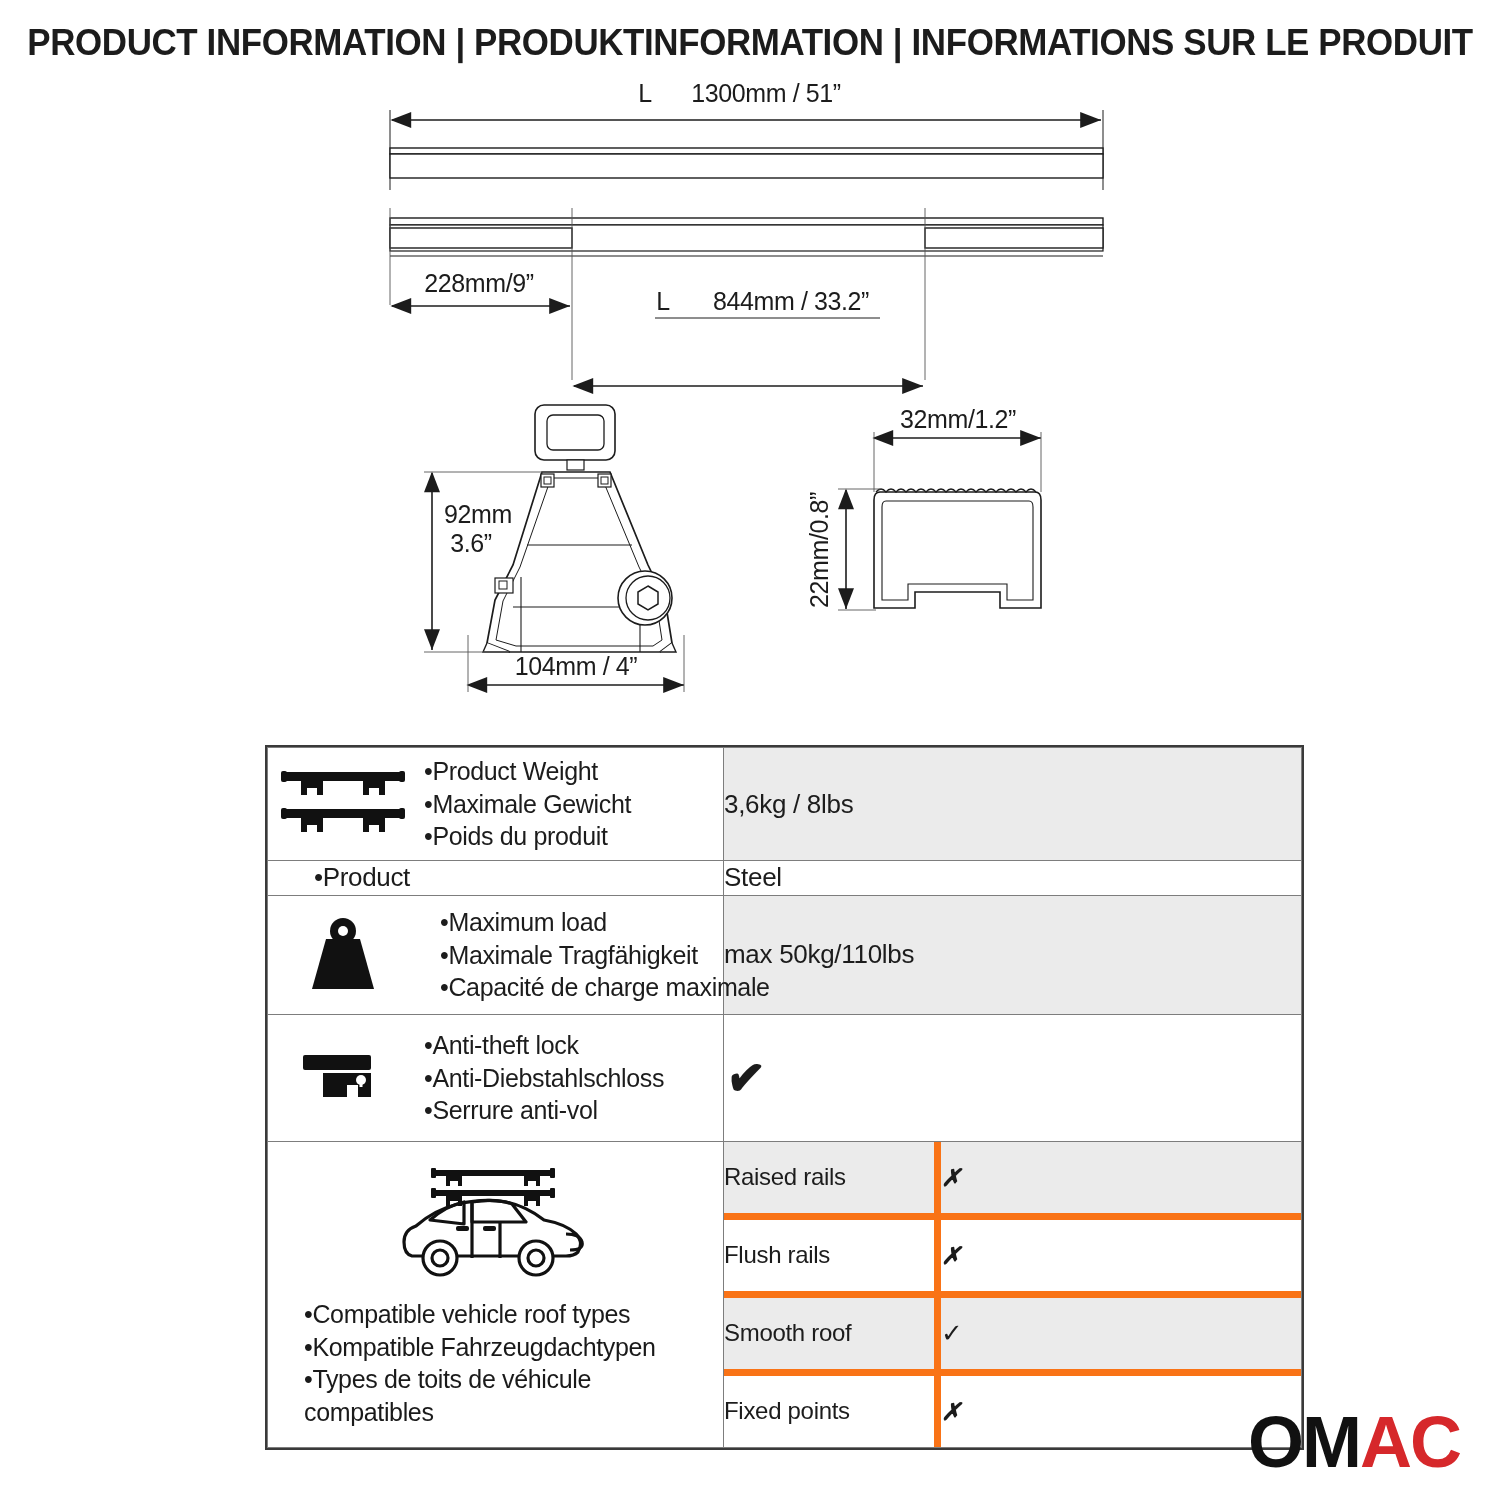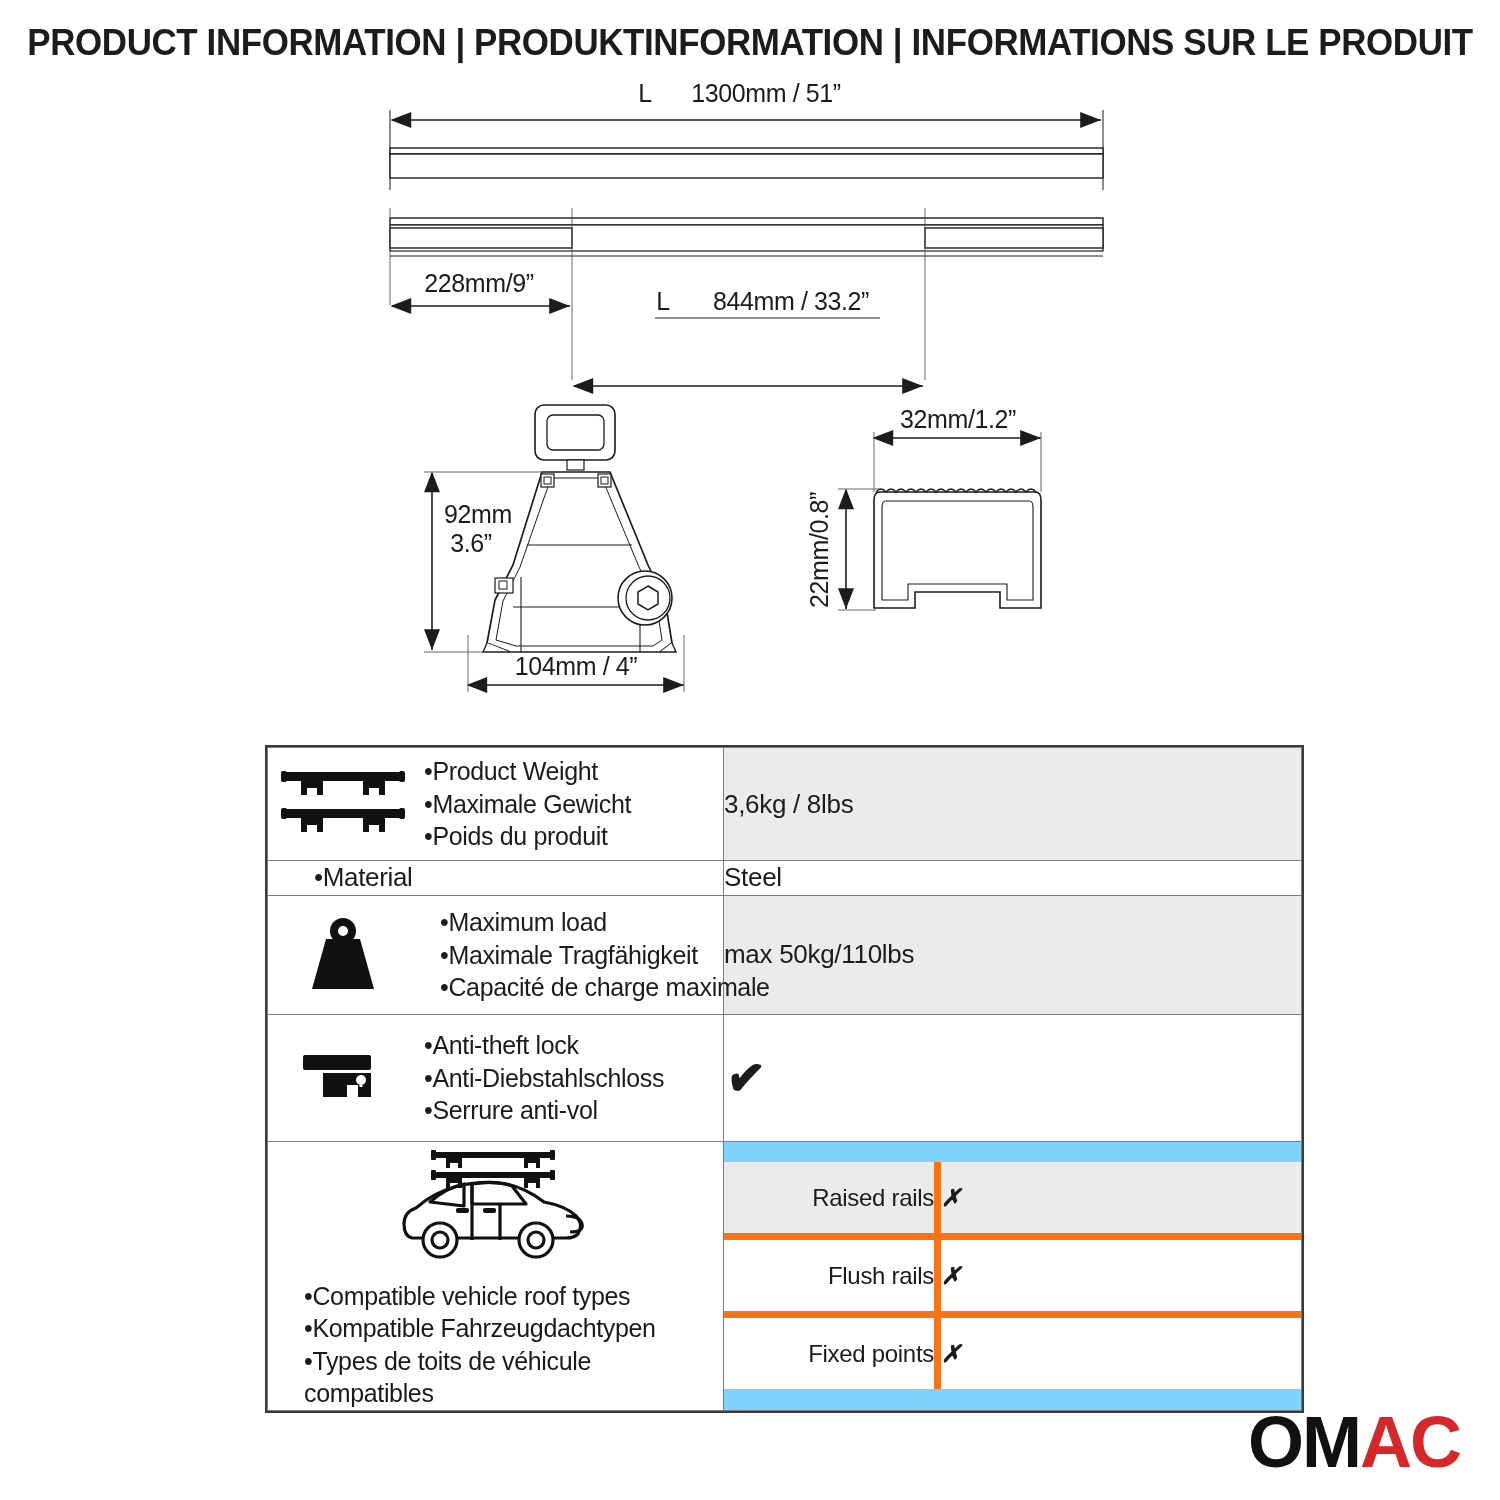--- a/index.html
+++ b/index.html
@@ -104,21 +104,21 @@
   .roof-texts{
     margin-top:14px;
     padding-left:36px;
     font-size:25px;line-height:1.30;letter-spacing:-0.35px;
   }
   .roof-texts div{white-space:nowrap;}
   .roof-texts .wrap2{white-space:normal;}
 
   .sub-table{border-collapse:collapse;width:100%;table-layout:fixed;}
   .sub-table td{border:7px solid #f97316;height:71px;}
-  .sub-table td:first-child{border-left:none;text-align:right;}
+  .sub-table td:first-child{border-left:none;}
   .sub-table tr:first-child td{border-top:none;}
   .sub-table tr:last-child td{border-bottom:none;}
   .sub-table td:last-child{border-right:none;}
   .sub-name{
     width:210px;
     padding-left:14px;
     font-size:24px;letter-spacing:-0.3px;color:#1c1c1c;
   }
   .sub-val{
     padding-left:18px;
@@ -296,21 +296,21 @@
                 <div>•Poids du produit</div>
               </div>
             </div>
           </td>
           <td class="val-cell shade">3,6kg / 8lbs</td>
         </tr>
 
         <tr class="row-material">
           <td class="lbl-cell white">
             <div class="txt-lines">
-              <div>•Material</div>
+              <div>•Product</div>
             </div>
           </td>
           <td class="val-cell white">Steel</td>
         </tr>
 
         <tr class="row-load">
           <td class="lbl-cell white">
             <div class="lbl-flex">
               <div class="icon-box">
                 <svg width="86" height="80" viewBox="0 0 86 80">
@@ -409,20 +409,26 @@
                     <span class="mark-x">✗</span>
                   </td>
                 </tr>
                 <tr>
                   <td class="sub-name white">Flush rails</td>
                   <td class="sub-val white">
                     <span class="mark-x">✗</span>
                   </td>
                 </tr>
                 <tr>
+                  <td class="sub-name shade">Smooth roof</td>
+                  <td class="sub-val shade">
+                    <span class="mark-v">✓</span>
+                  </td>
+                </tr>
+                <tr>
                   <td class="sub-name white">Fixed points</td>
                   <td class="sub-val white">
                     <span class="mark-x">✗</span>
                   </td>
                 </tr>
               </tbody>
             </table>
           </td>
         </tr>
       </tbody>

